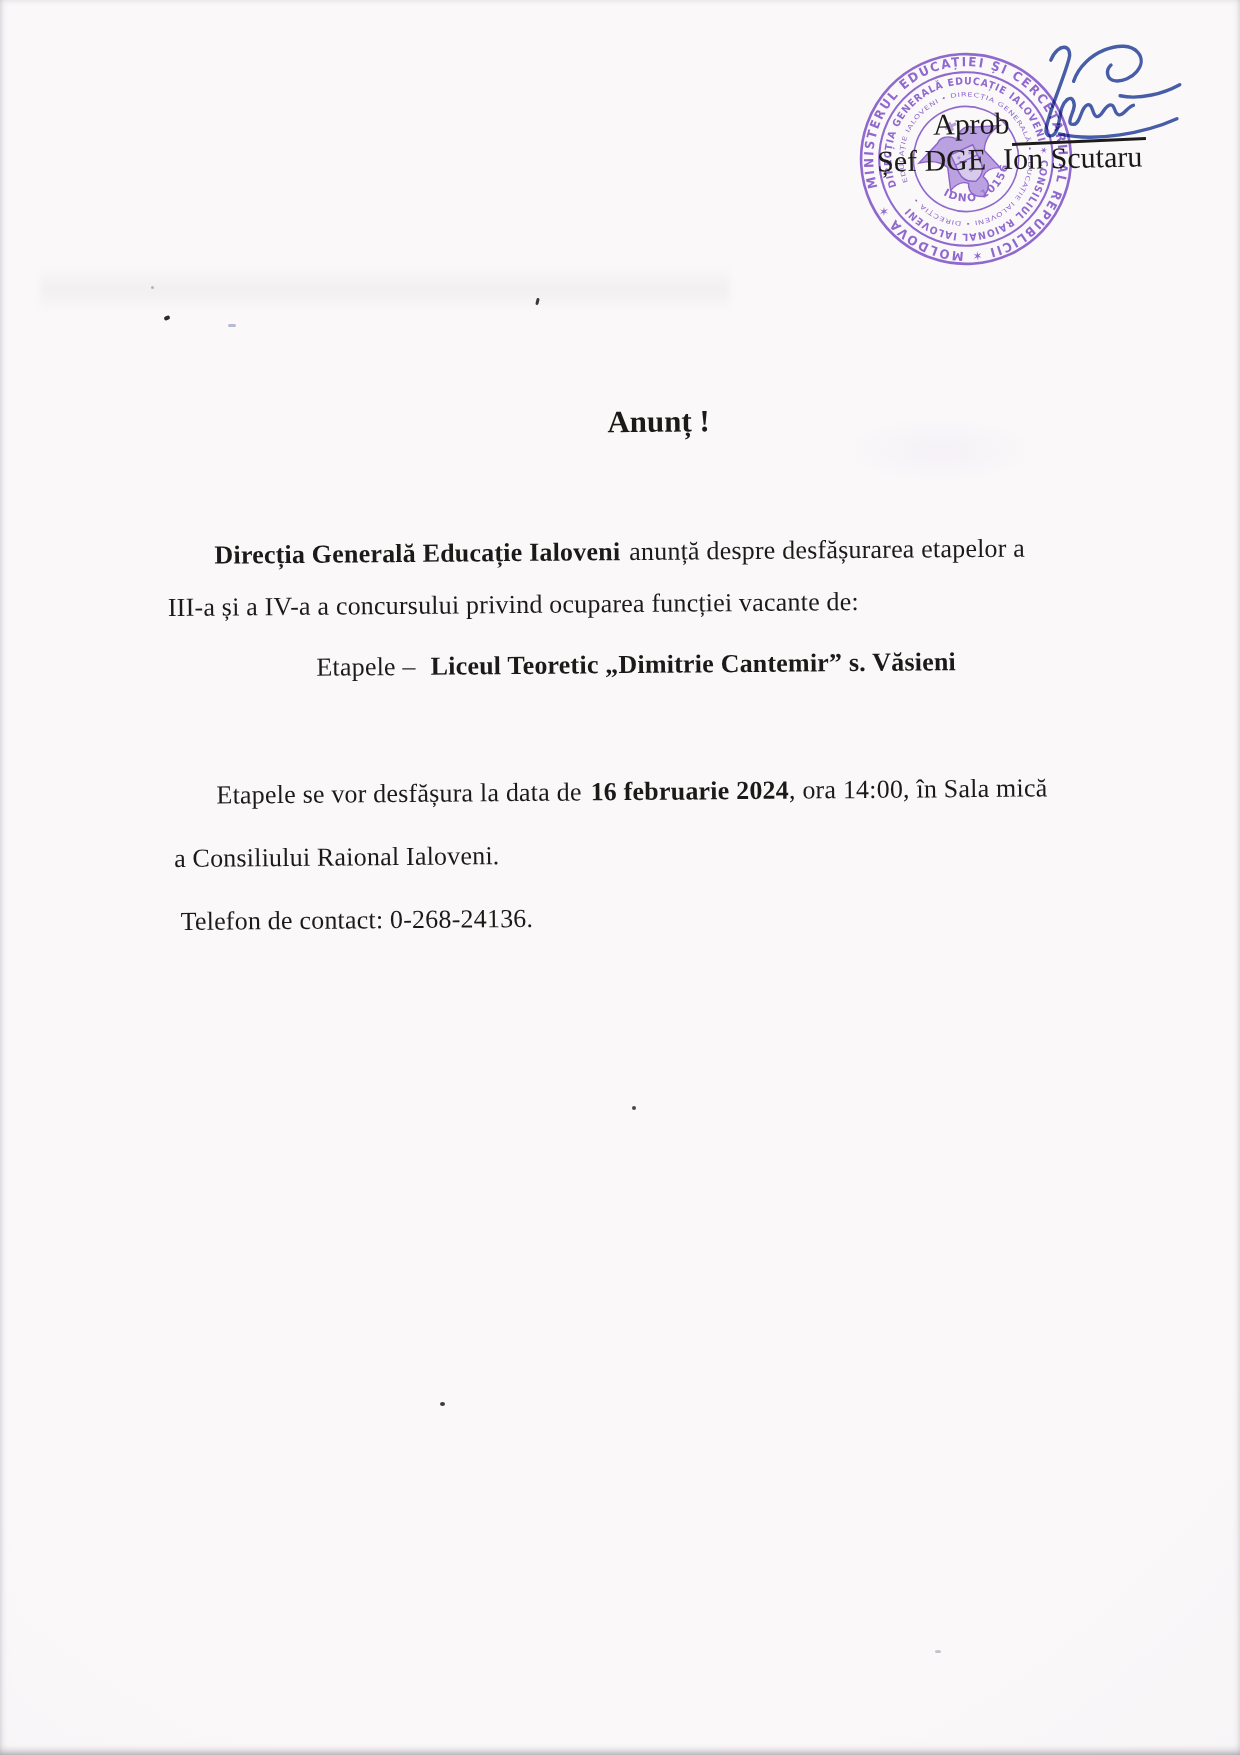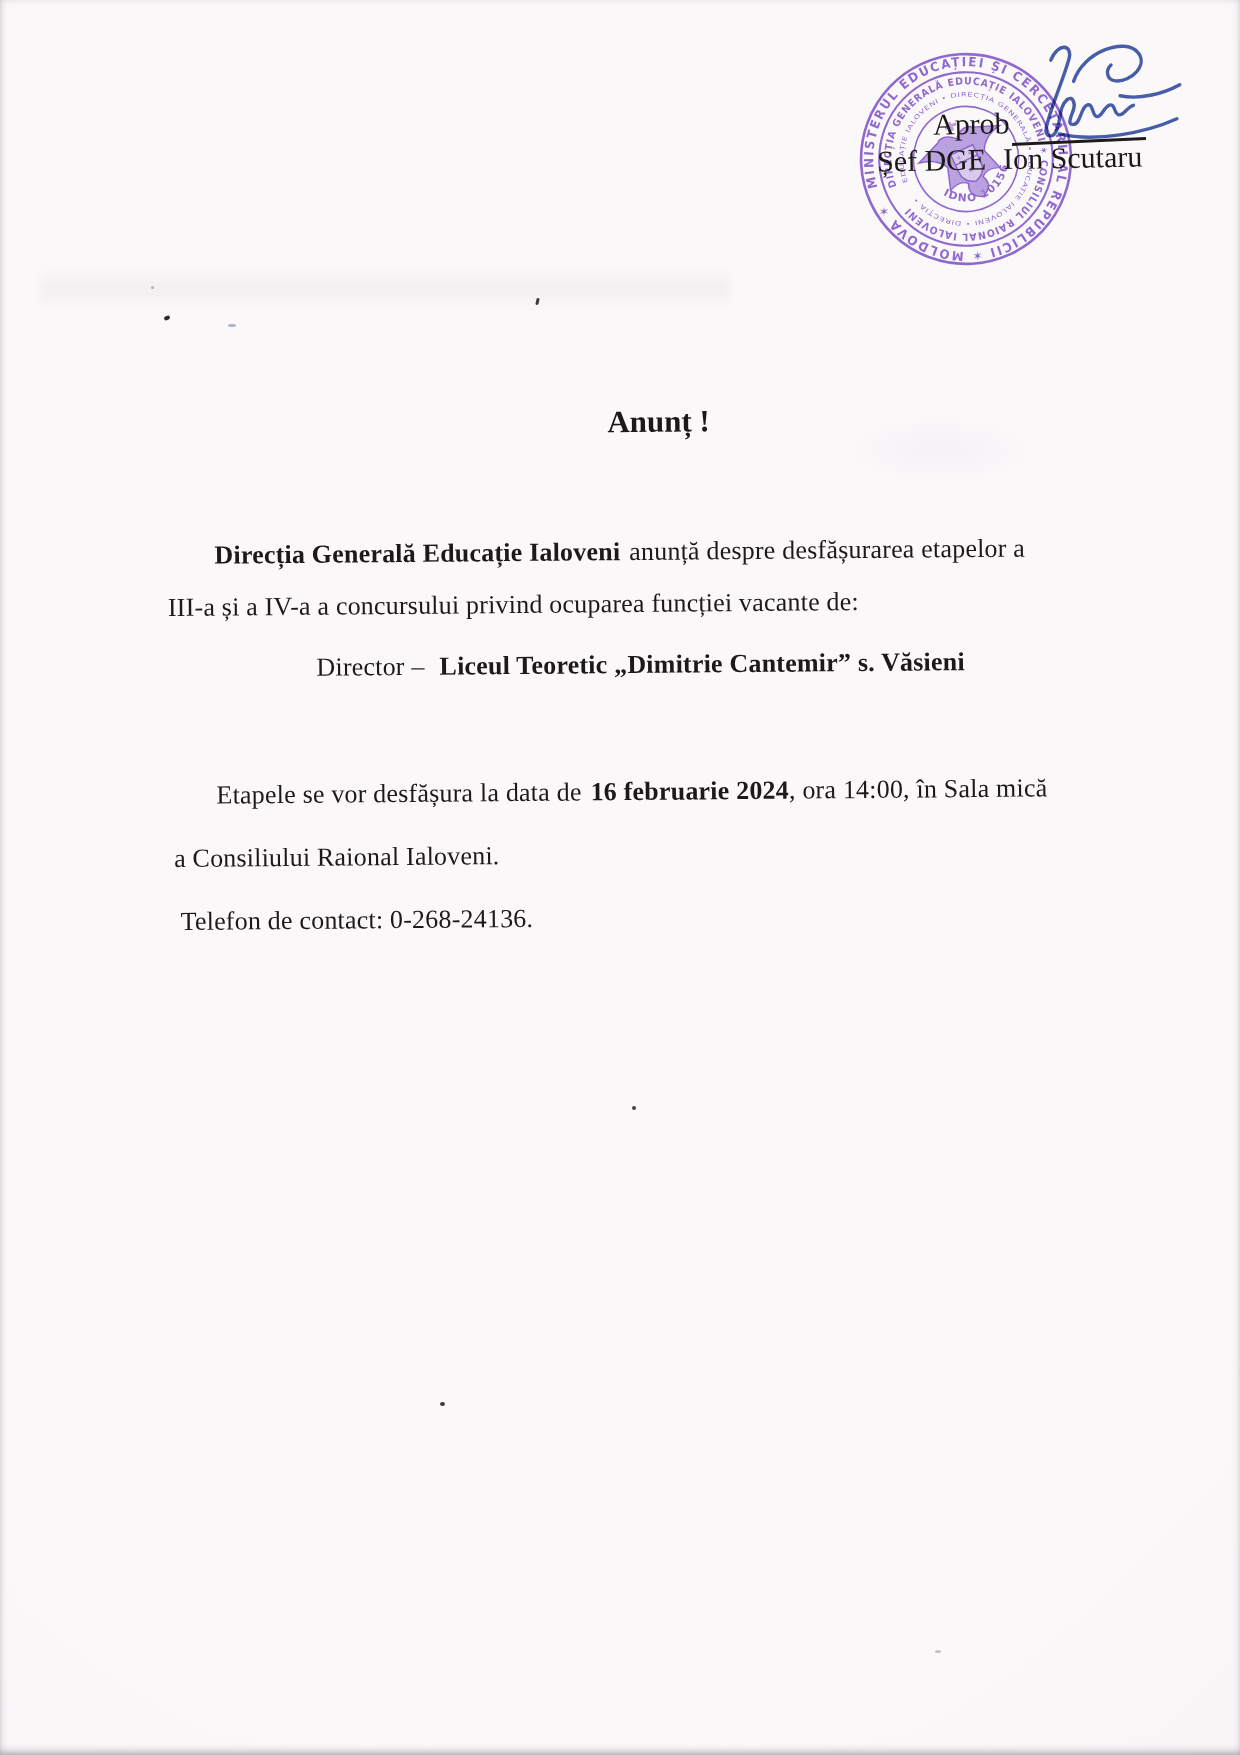--- a/index.html
+++ b/index.html
@@ -127,21 +127,21 @@
 
   <div class="text-layer">
     <div class="doc-title">Anunț !</div>
 
     <div class="line l-p1a">
       <span class="b">Direcția Generală Educație Ialoveni</span><span>anunță despre desfășurarea etapelor  a</span>
     </div>
     <div class="line l-p1b">III-a și a IV-a a concursului privind ocuparea funcției vacante de:</div>
 
     <div class="line l-pos">
-      <span class="pref">Director –</span><span class="b">Liceul Teoretic „Dimitrie Cantemir” s. Văsieni</span>
+      <span class="pref">Etapele –</span><span class="b">Liceul Teoretic „Dimitrie Cantemir” s. Văsieni</span>
     </div>
 
     <div class="line l-p2a">
       <span class="start">Etapele se vor desfășura la data de</span><span class="b">16 februarie 2024</span><span>, ora 14:00, în Sala mică</span>
     </div>
     <div class="line l-p2b">a Consiliului Raional Ialoveni.</div>
 
     <div class="line l-tel">Telefon de contact: 0-268-24136.</div>
   </div>
 

